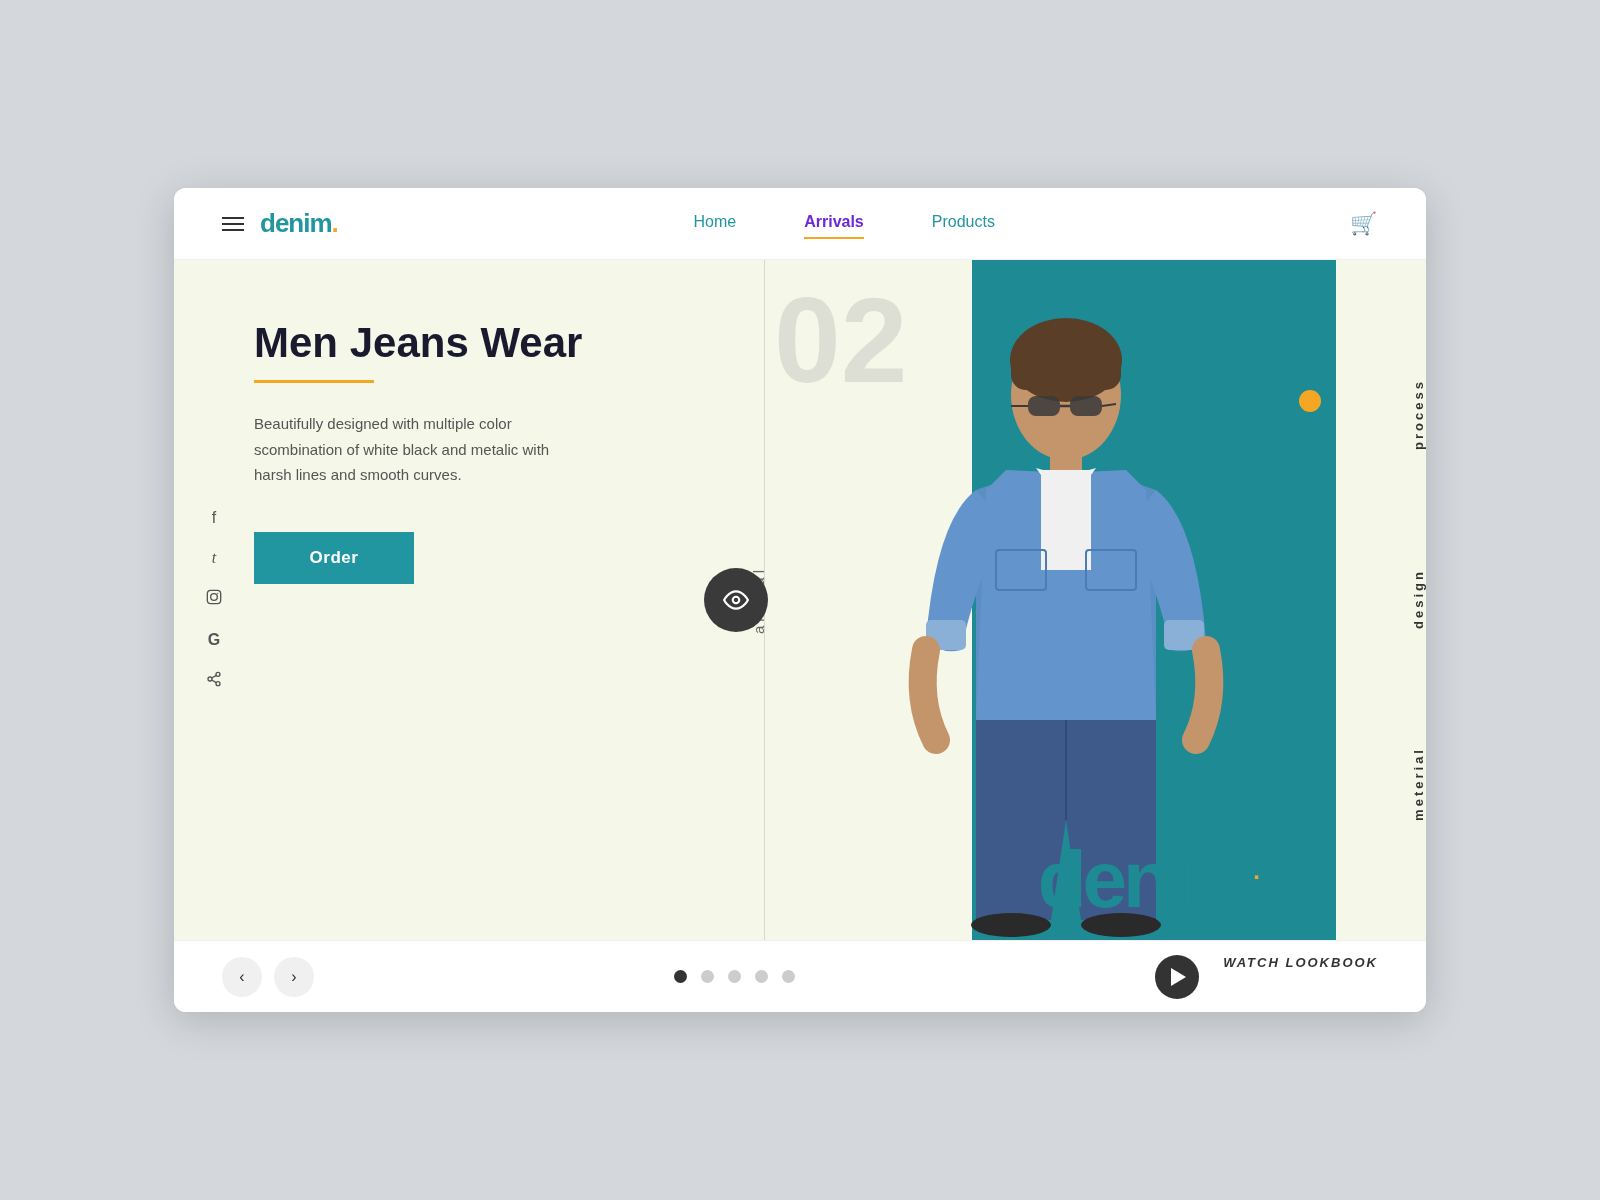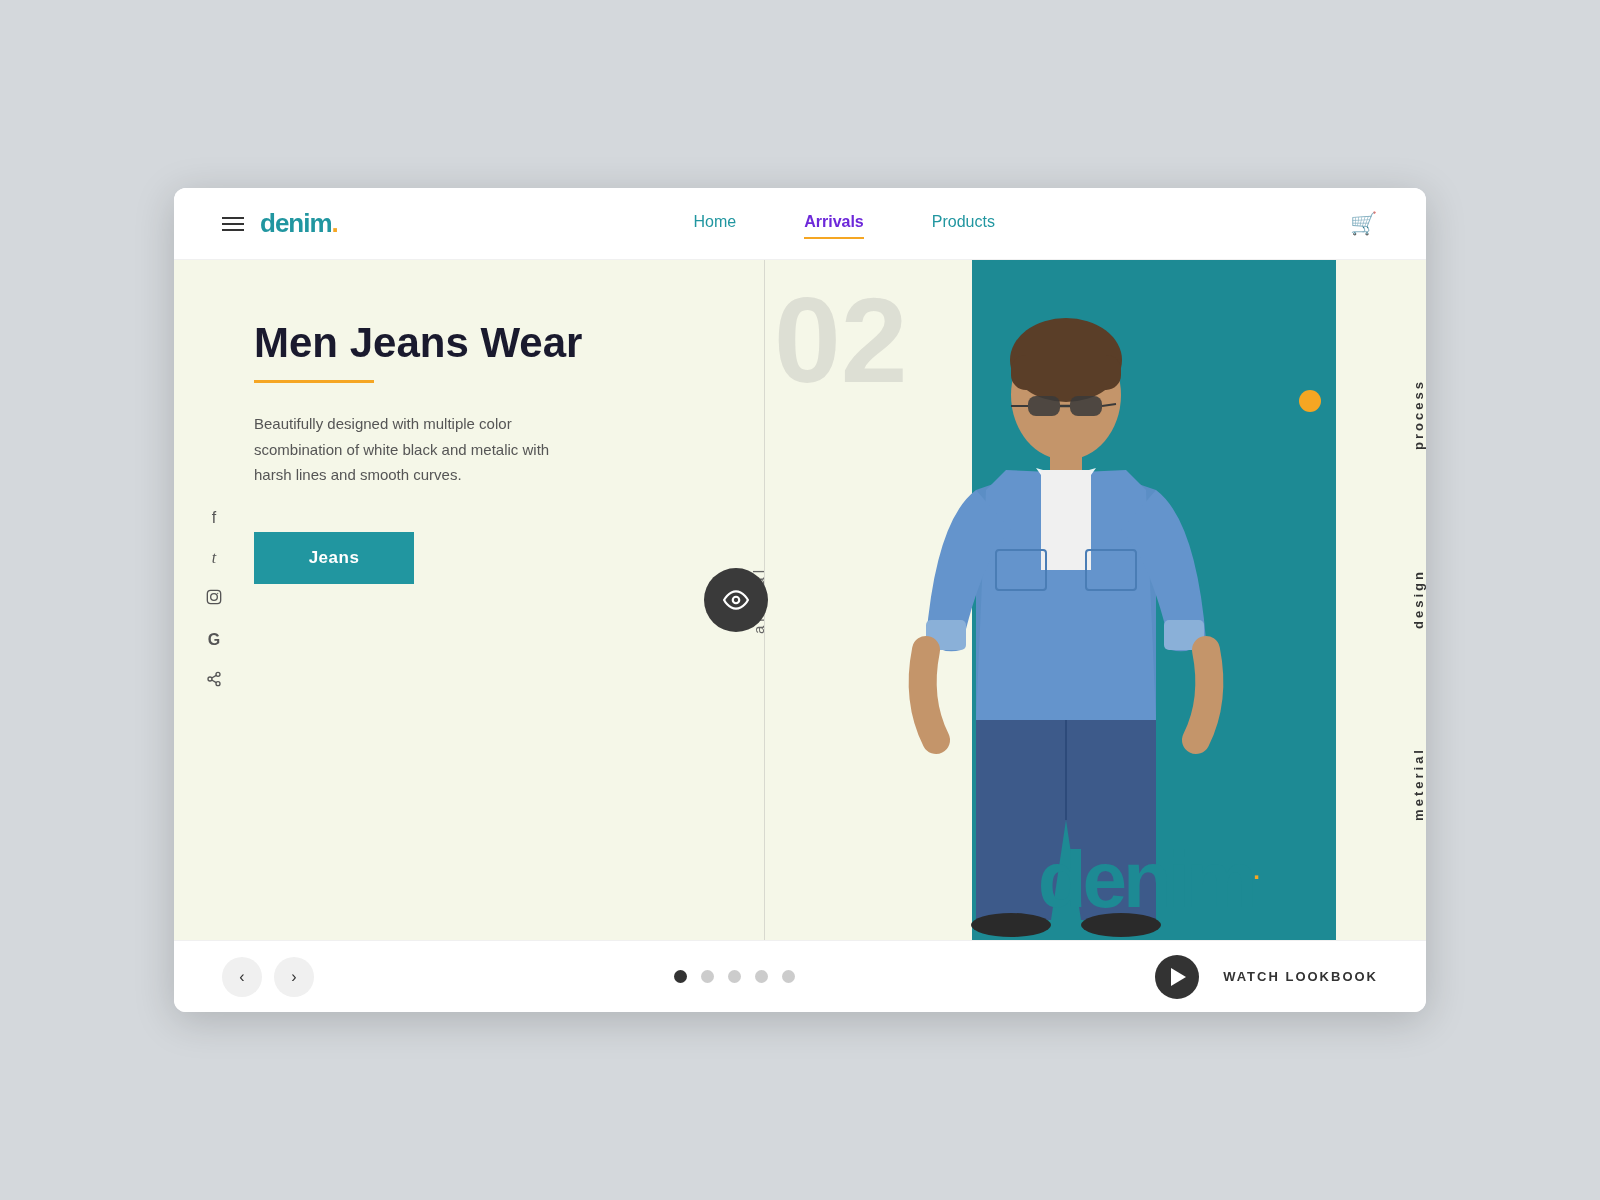--- a/index.html
+++ b/index.html
@@ -295,23 +295,23 @@
     .dot-item {
       width: 13px;
       height: 13px;
       border-radius: 50%;
       cursor: pointer;
     }
     .dot-item.active { background: #333; }
     .dot-item.inactive { background: #ccc; }
     .watch-lookbook {
       display: flex;
-      align-items: center;
       gap: 24px;
       cursor: pointer;
+      font-style: italic;
     }
     .play-btn {
       width: 44px;
       height: 44px;
       background: #333;
       border-radius: 50%;
       display: flex;
       align-items: center;
       justify-content: center;
     }
@@ -399,21 +399,21 @@
             <line x1="8.59" y1="13.51" x2="15.42" y2="17.49"></line>
             <line x1="15.41" y1="6.51" x2="8.59" y2="10.49"></line>
           </svg>
       </span>
     </aside>
 
     <section class="left-content">
       <h1 class="product-title">Men Jeans Wear</h1>
       <div class="title-underline"></div>
       <p class="product-desc">Beautifully designed with multiple color scombination of white black and metalic with harsh lines and smooth curves.</p>
-      <button class="order-btn">Jeans</button>
+      <button class="order-btn">Order</button>
     </section>
 
     <div class="hero-center">
 
       <div class="teal-panel"></div>
 
       <div class="article-number">02</div>
 
       <div class="vertical-line"></div>
 

